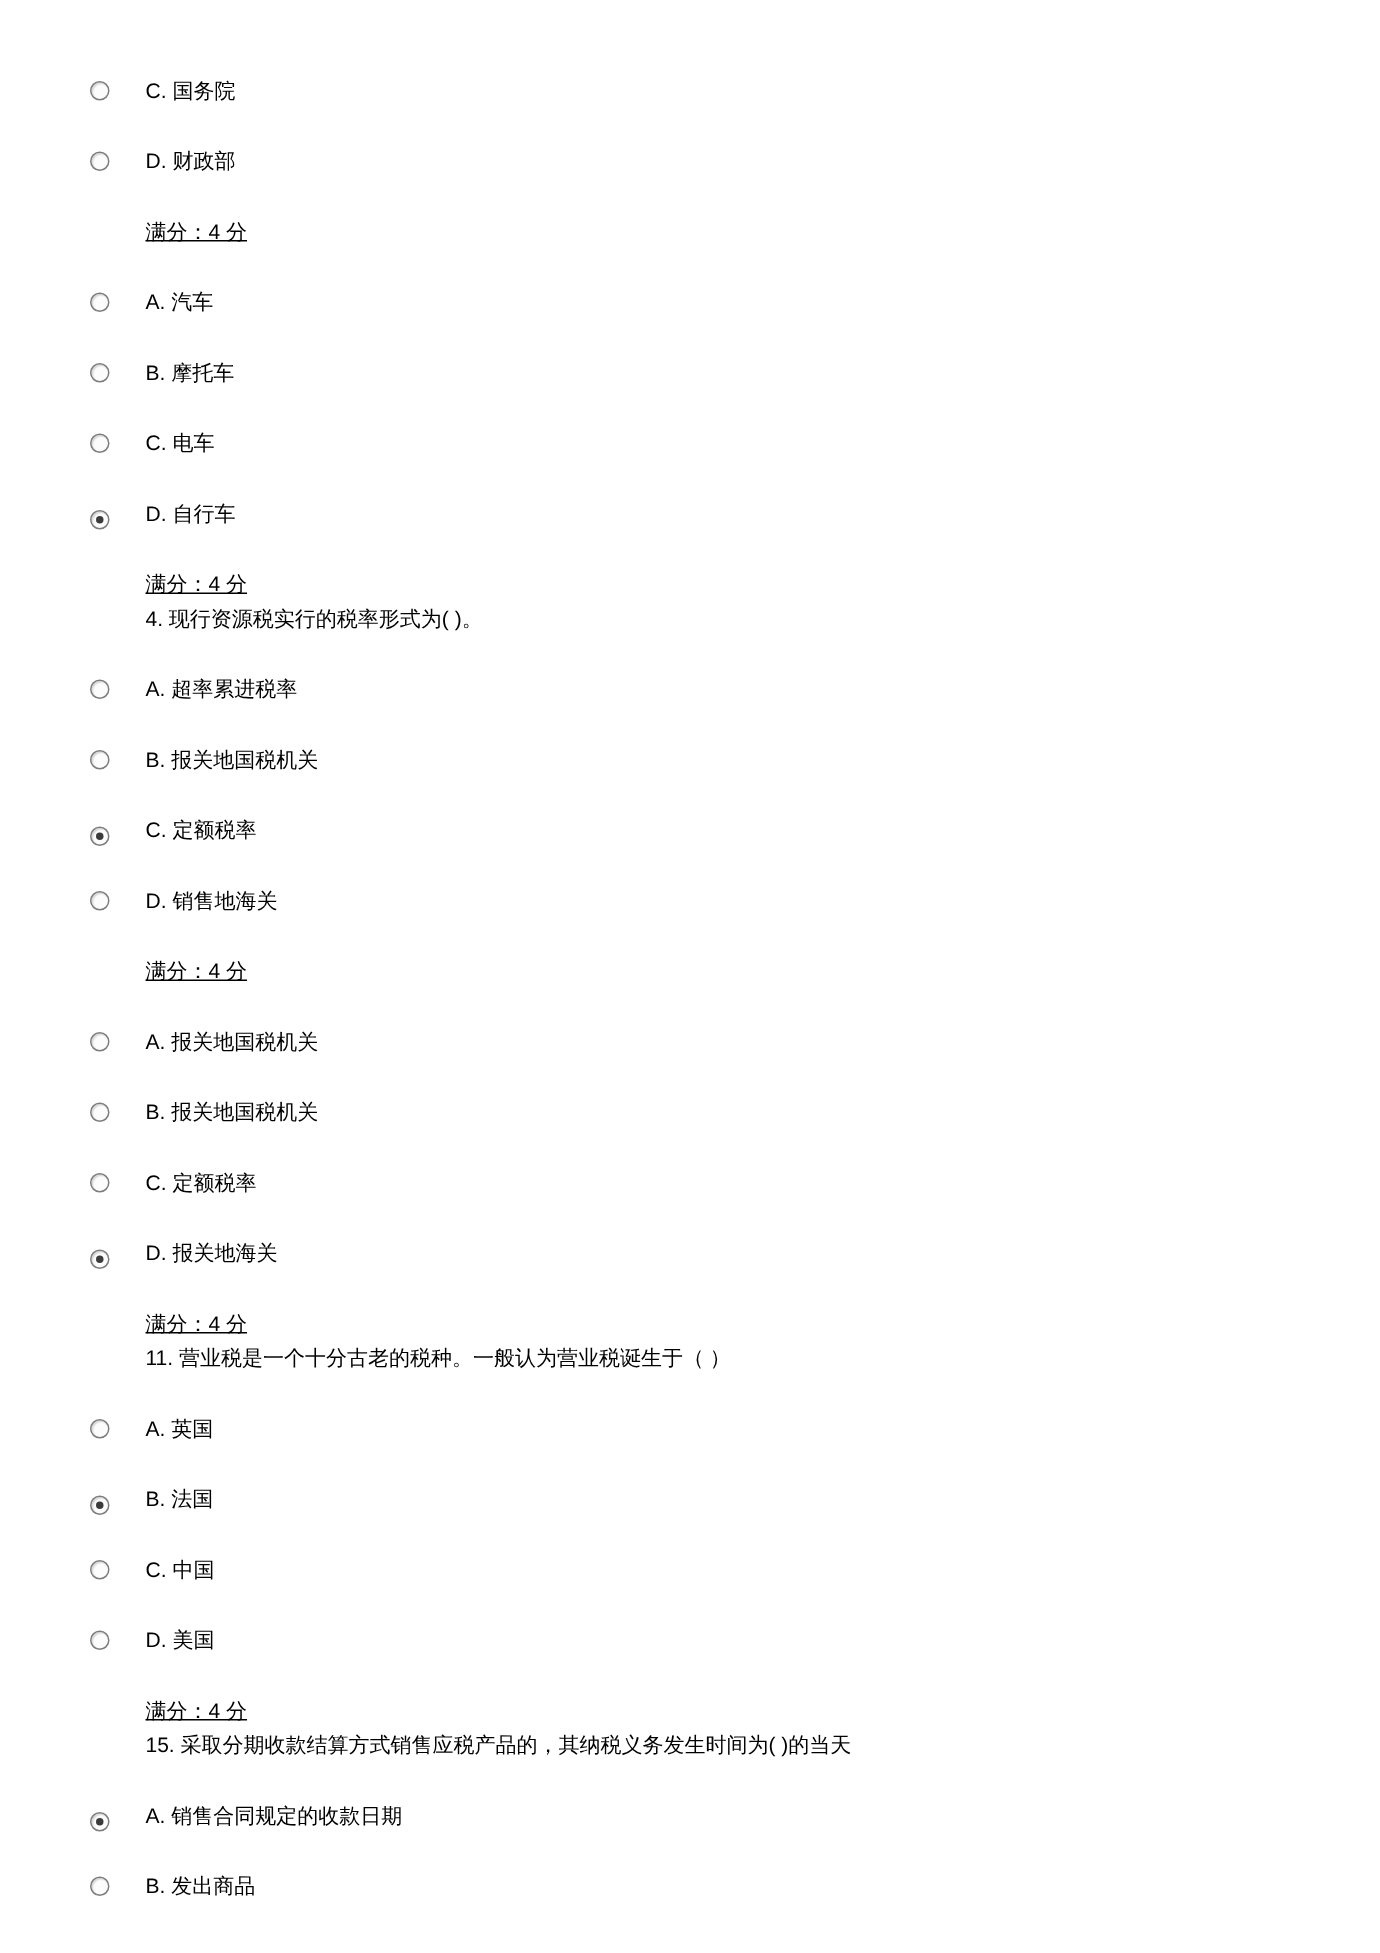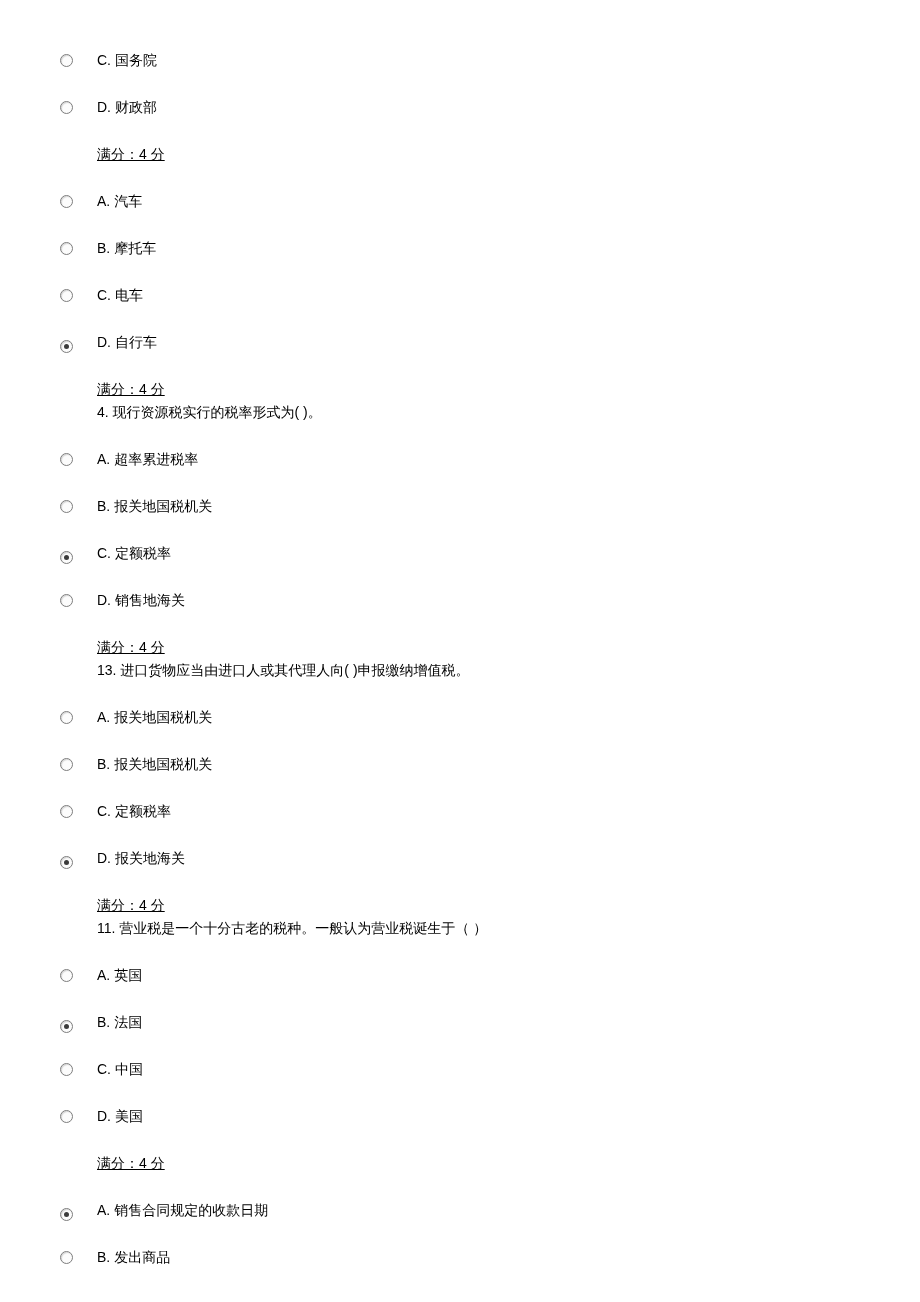--- a/index.html
+++ b/index.html
@@ -133,21 +133,20 @@
 </div>
 <div class="option-row">
   <span class="radio-icon"></span>
   <span class="option-label">
     <span class="letter">D.</span>
     <span>销售地海关</span>
   </span>
 </div>
 <div class="info-block">
   <div class="score">满分：4 分</div>
-  <div class="question">13.  进口货物应当由进口人或其代理人向( )申报缴纳增值税。</div>
 </div>
 
 <div class="option-row">
   <span class="radio-icon"></span>
   <span class="option-label">
     <span class="letter">A.</span>
     <span>报关地国税机关</span>
   </span>
 </div>
 <div class="option-row">
@@ -199,20 +198,21 @@
 </div>
 <div class="option-row">
   <span class="radio-icon"></span>
   <span class="option-label">
     <span class="letter">D.</span>
     <span>美国</span>
   </span>
 </div>
 <div class="info-block">
   <div class="score">满分：4 分</div>
+  <div class="question">15.  采取分期收款结算方式销售应税产品的，其纳税义务发生时间为( )的当天</div>
 </div>
 
 <div class="option-row">
   <span class="radio-icon checked"></span>
   <span class="option-label">
     <span class="letter">A.</span>
     <span>销售合同规定的收款日期</span>
   </span>
 </div>
 <div class="option-row">

